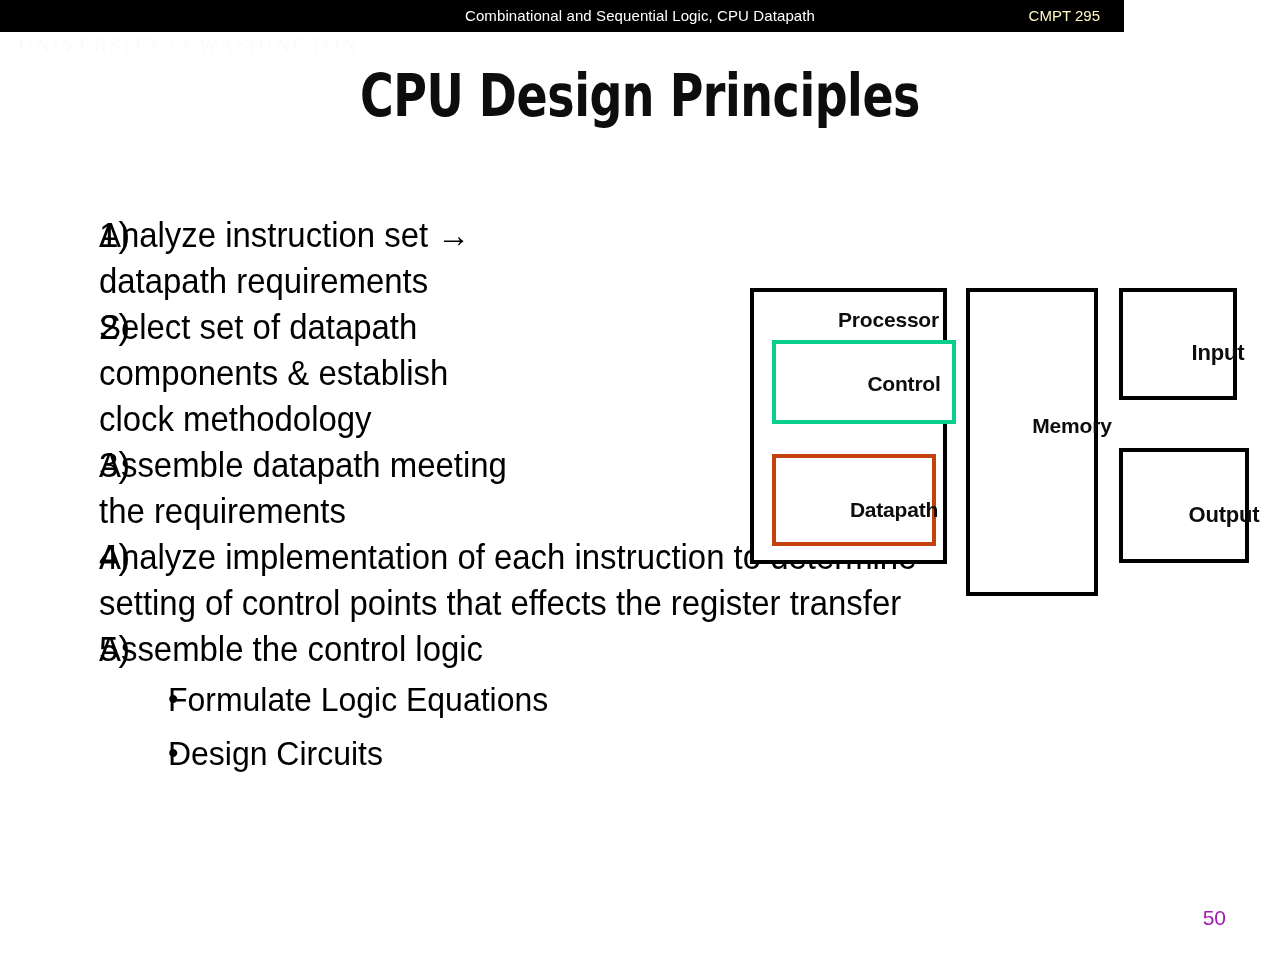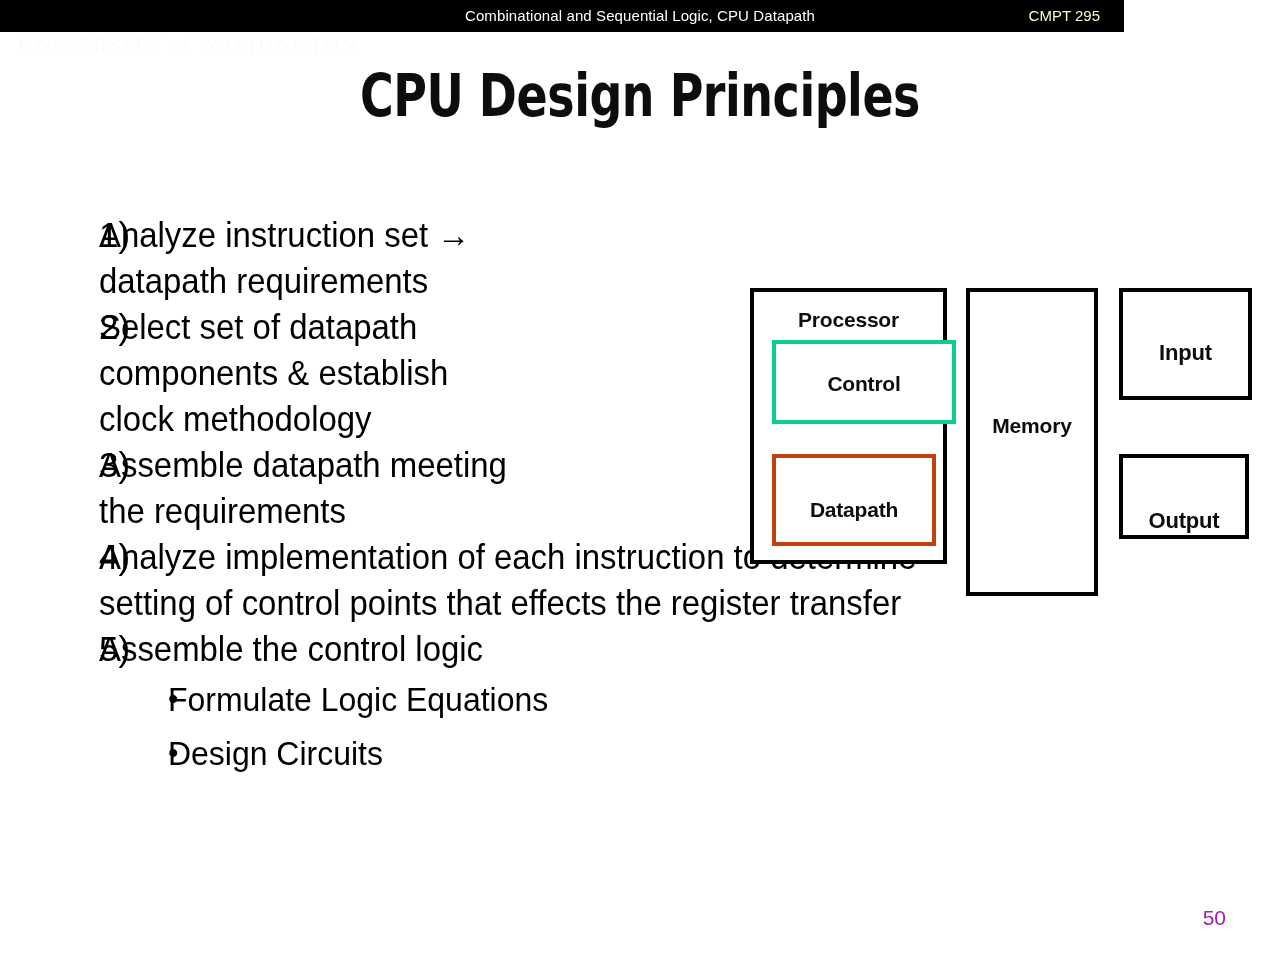--- a/index.html
+++ b/index.html
@@ -147,40 +147,41 @@
   }
   .dlabel {
     position: absolute;
     width: 100%;
     text-align: center;
     font-weight: bold;
     font-size: 21px;
     font-family: "Liberation Sans", sans-serif;
     color: #0d0d0d;
     letter-spacing: -0.2px;
+    padding-left: 40px;
   }
 
   #box-processor { left: 2px;   top: 2px;   width: 197px; height: 276px; }
   #lbl-processor { top: 16px; }
 
   #box-control   { left: 18px;  top: 48px;  width: 184px; height: 84px;
                    border: 4px solid #0ACF8A; }
   #lbl-control   { top: 28px; }
 
   #box-datapath  { left: 18px;  top: 162px; width: 164px; height: 92px;
                    border: 4px solid #c2410c; }
   #lbl-datapath  { top: 40px; }
 
   #box-memory    { left: 218px; top: 2px;   width: 132px; height: 308px; }
   #lbl-memory    { top: 122px; }
 
-  #box-input     { left: 371px; top: 2px;   width: 133px; height: 112px; }
+  #box-input     { left: 371px; top: 2px;   width: 118px; height: 112px; }
   #lbl-input     { top: 48px; font-size: 22px; }
 
-  #box-output    { left: 371px; top: 168px; width: 130px; height: 85px; text-decoration: underline; }
+  #box-output    { left: 371px; top: 162px; width: 130px; height: 115px; text-decoration: underline; }
   #lbl-output    { top: 50px; font-size: 22px; }
 
   
   .page-num {
     position: absolute;
     right: 54px;
     bottom: 30px;
     font-size: 21px;
     color: #a21caf;
     font-family: "Liberation Sans", sans-serif;

